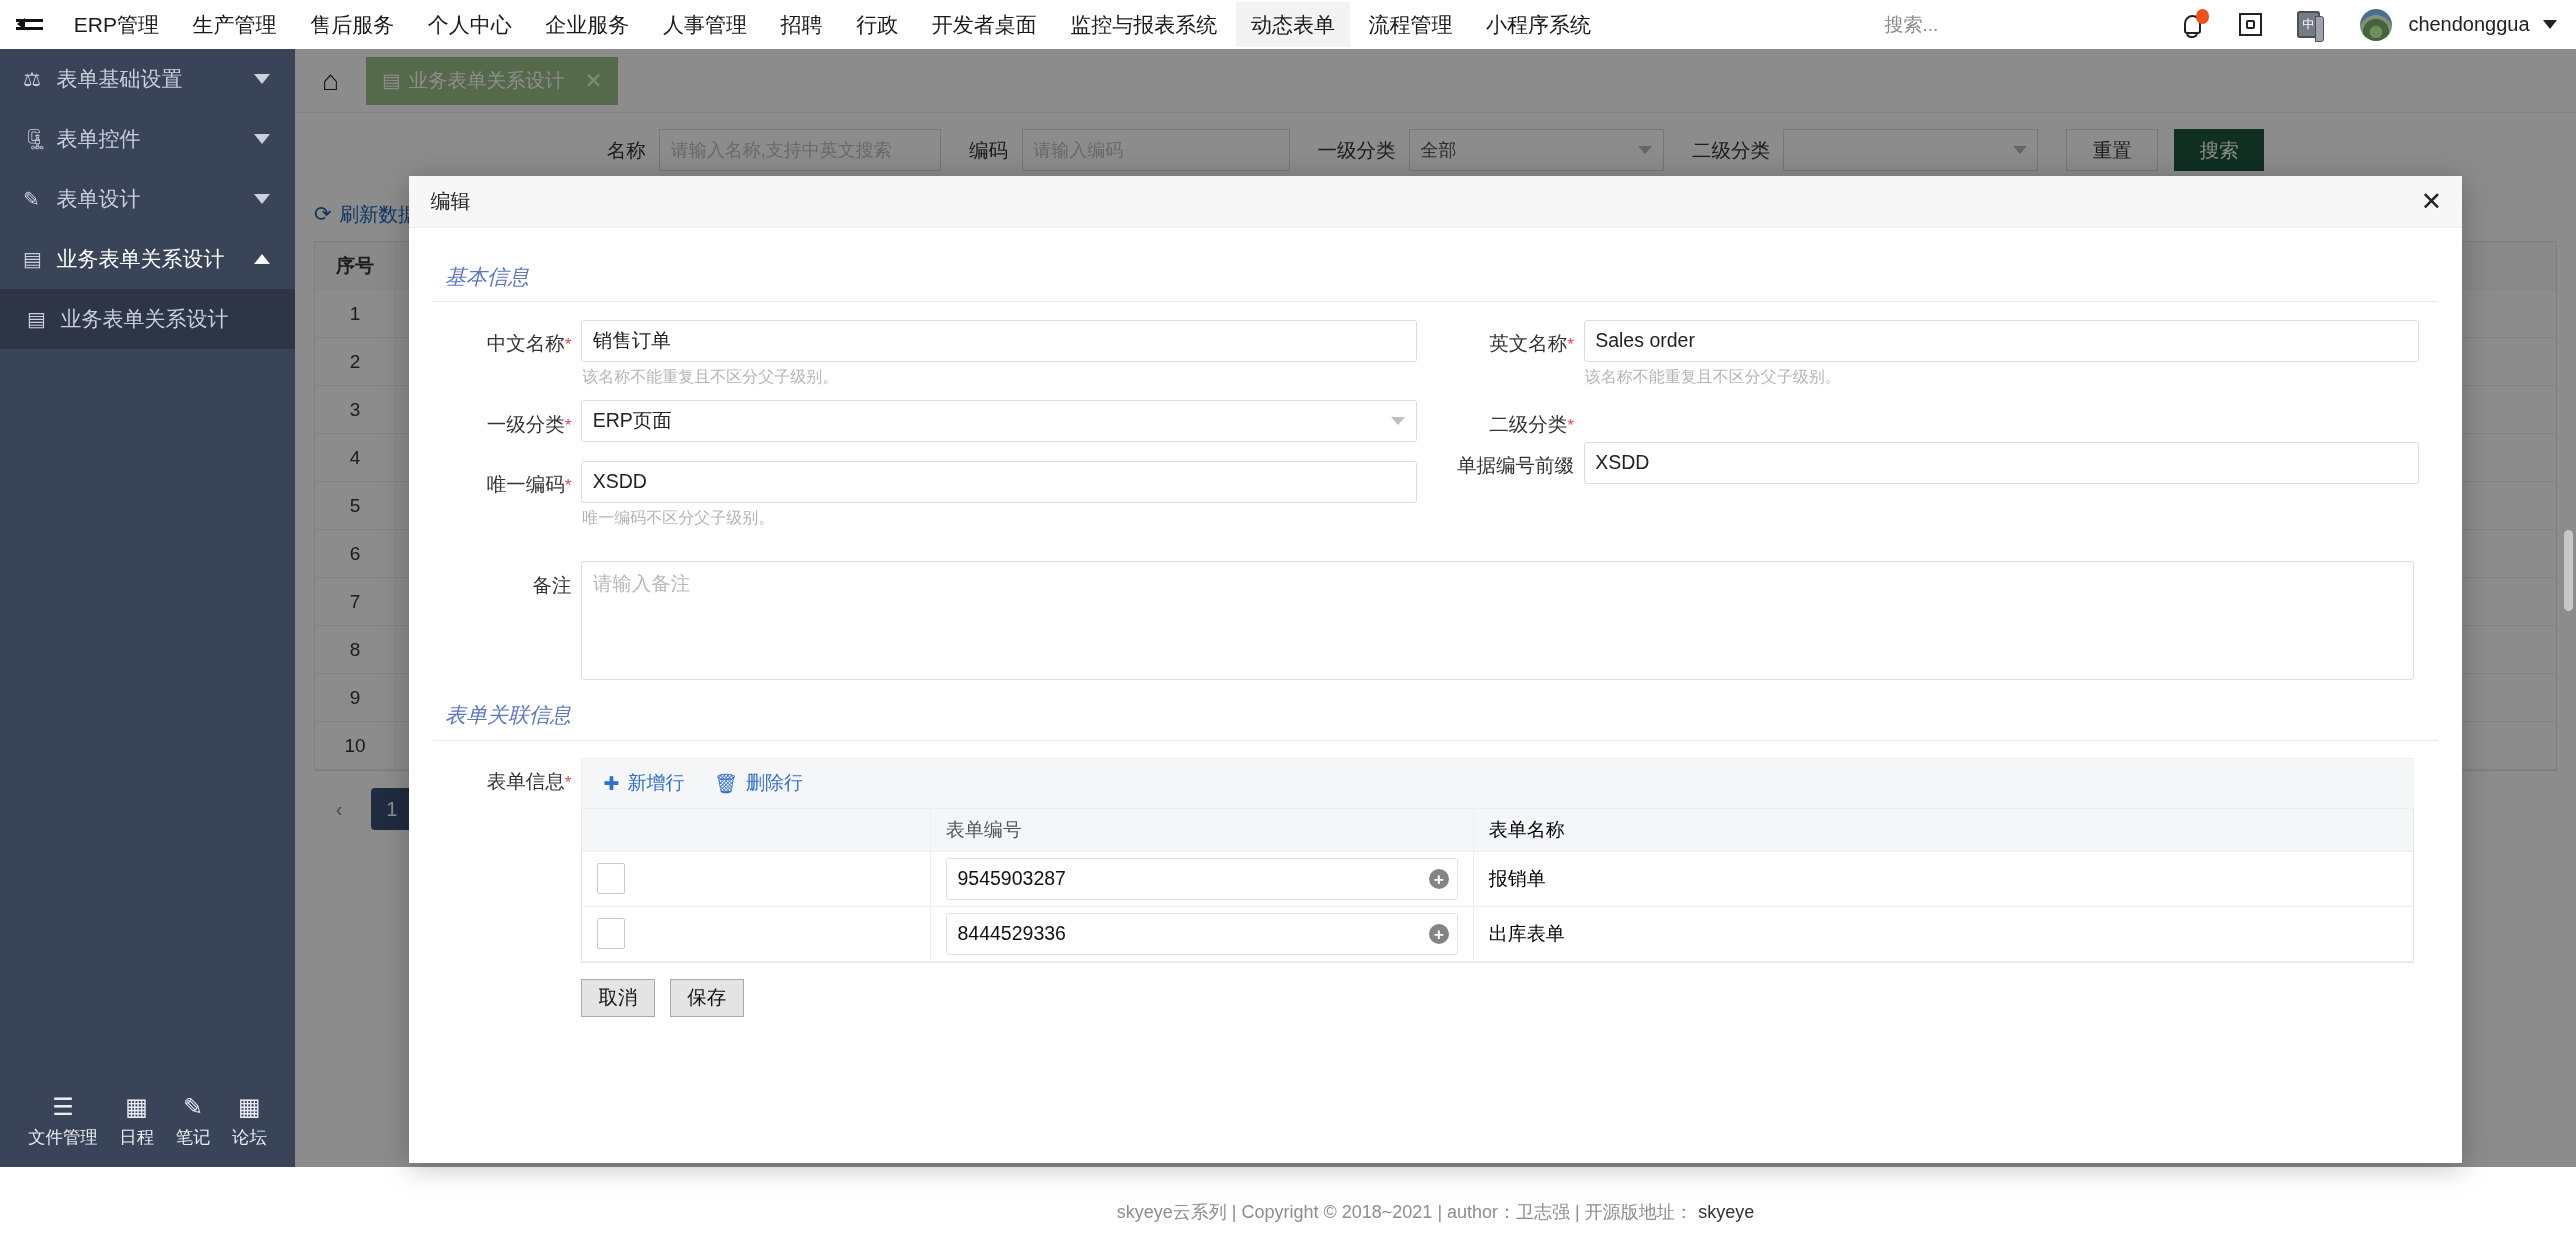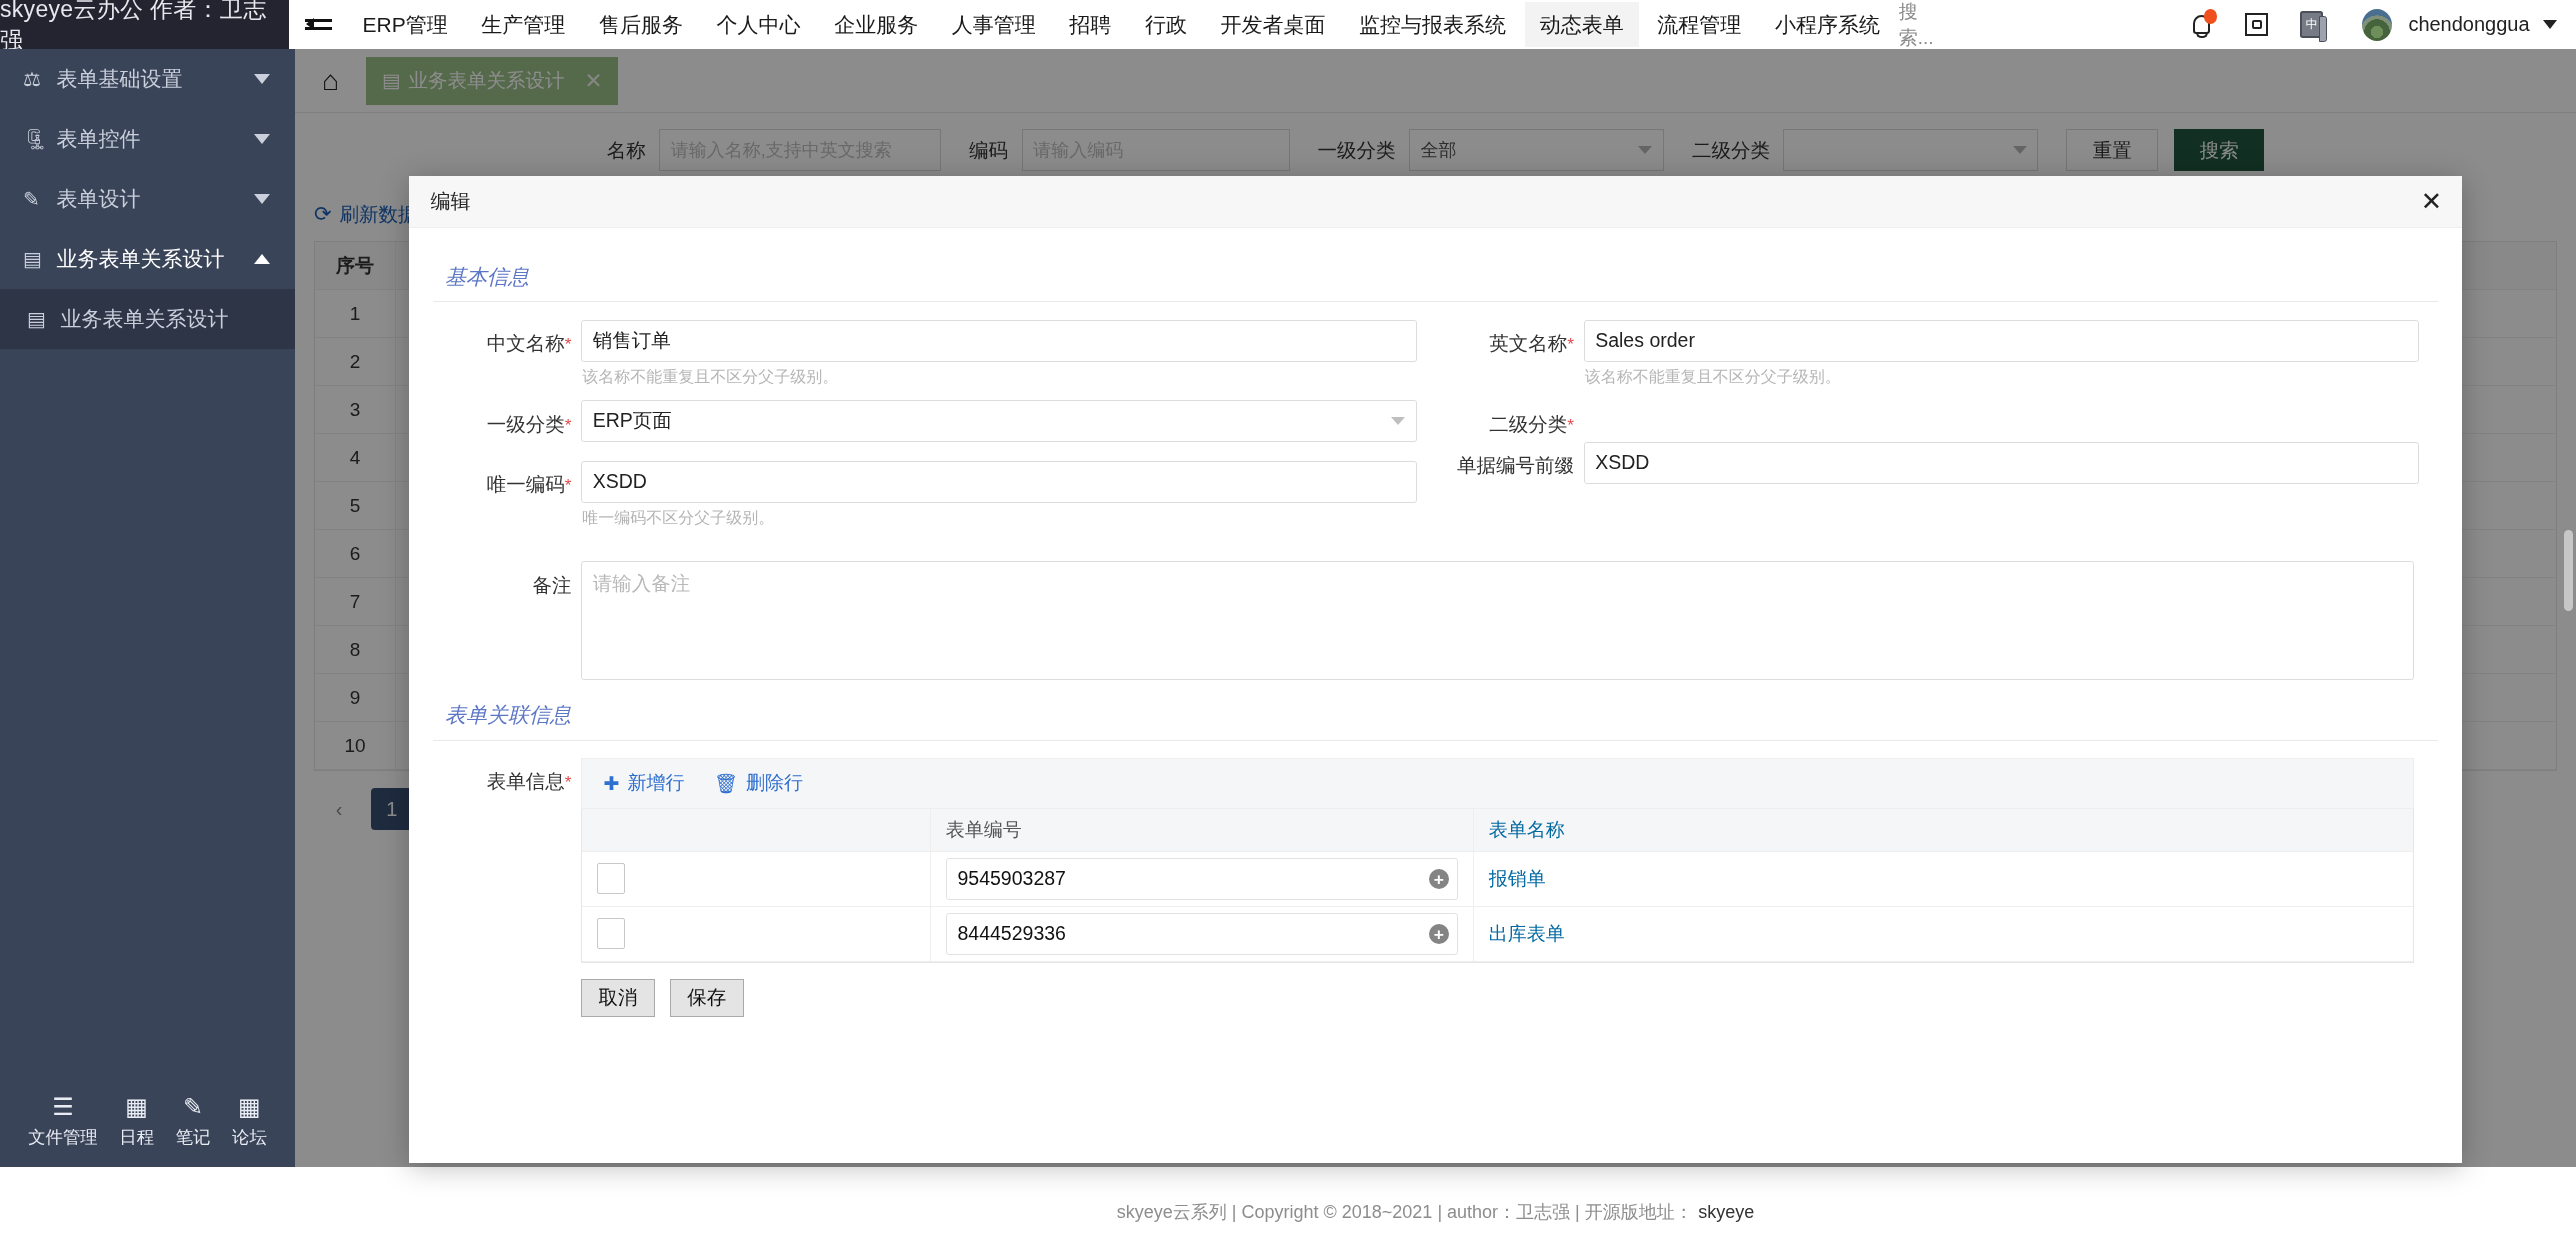--- a/index.html
+++ b/index.html
@@ -103,36 +103,35 @@
   .hint { font-size: 16px; color: #b5b5b5; padding: 5.4px 0 8px 1.3px; }
   .ta { width: 100%; height: 119px; border: 0.7px solid #dcdcdc; border-radius: 2.7px; font-size: 19.5px; color: #222; padding: 8px 10.7px; resize: none; font-family: "Liberation Sans", sans-serif; }
   .ta::placeholder { color: #b9b9b9; }
   .subtools { background: #f5f6f7; border: 0.7px solid #eee; height: 51px; display: flex; align-items: center; padding-left: 21.5px; gap: 29.5px; }
   .tlink { display: flex; align-items: center; gap: 8px; color: #2f6fd0; font-size: 19px; cursor: pointer; }
   .sub-table { border: 0.7px solid #e6e6e6; border-top: none; }
   .st-row { display: flex; align-items: stretch; min-height: 55px; border-bottom: 0.7px solid #eee; }
   .st-row.head { background: #f5f6f7; min-height: 43px; }
   .st-c0 { width: 349px; display: flex; align-items: center; padding: 0 14.8px; border-right: 0.7px solid #eee; }
   .st-c1 { width: 543px; display: flex; align-items: center; padding: 0 14.8px; border-right: 0.7px solid #eee; font-size: 19px; color: #555; }
-  .st-c2 { flex: 1; display: flex; align-items: center; padding: 0 14.8px; font-size: 19px; color: #0369a1; }
+  .st-c2 { flex: 1; display: flex; align-items: center; padding: 0 14.8px; font-size: 19px; color: #000000; }
   .cbox { width: 28px; height: 31px; border: 0.7px solid #c8c8c8; border-radius: 2px; background: #fff; cursor: pointer; }
   .code-wrap { position: relative; width: 100%; }
   .code-input { width: 100%; height: 42px; border: 0.7px solid #e2e2e2; border-radius: 2.7px; font-size: 19.5px; color: #111; padding: 0 36px 0 10.7px; font-family: "Liberation Sans", sans-serif; }
   .plus-icon { position: absolute; right: 9.4px; top: 50%; transform: translateY(-50%); width: 20px; height: 20px; border-radius: 50%; background: #848484; color: #fff; font-size: 17.4px; line-height: 20px; text-align: center; cursor: pointer; font-weight: bold; }
   .modal-actions { display: flex; gap: 14.8px; padding: 16px 0 0 0; }
   .mbtn { height: 38px; min-width: 74px; border: 0.7px solid #a9a9a9; background: #e4e4e4; font-size: 19.5px; color: #111; display: flex; align-items: center; justify-content: center; padding: 0 16px; cursor: pointer; font-family: "Liberation Sans", sans-serif; }
   .vscroll { position: absolute; right: 2.7px; top: 530px; width: 9.4px; height: 81px; background: #c7c7c7; border-radius: 4.7px; }
 </style>
 </head>
 <body>
 
 <div class="app">
 
   <div class="topbar">
-    <div class="brand">skyeye云办公 作者：卫志强</div>
     <div class="nav">
       <div class="collapse-icon">
         <i></i>
           <i></i>
           <span class="arrow"></span>
       </div>
       <div class="nav-item">ERP管理</div>
       <div class="nav-item">生产管理</div>
       <div class="nav-item">售后服务</div>
       <div class="nav-item">个人中心</div>

